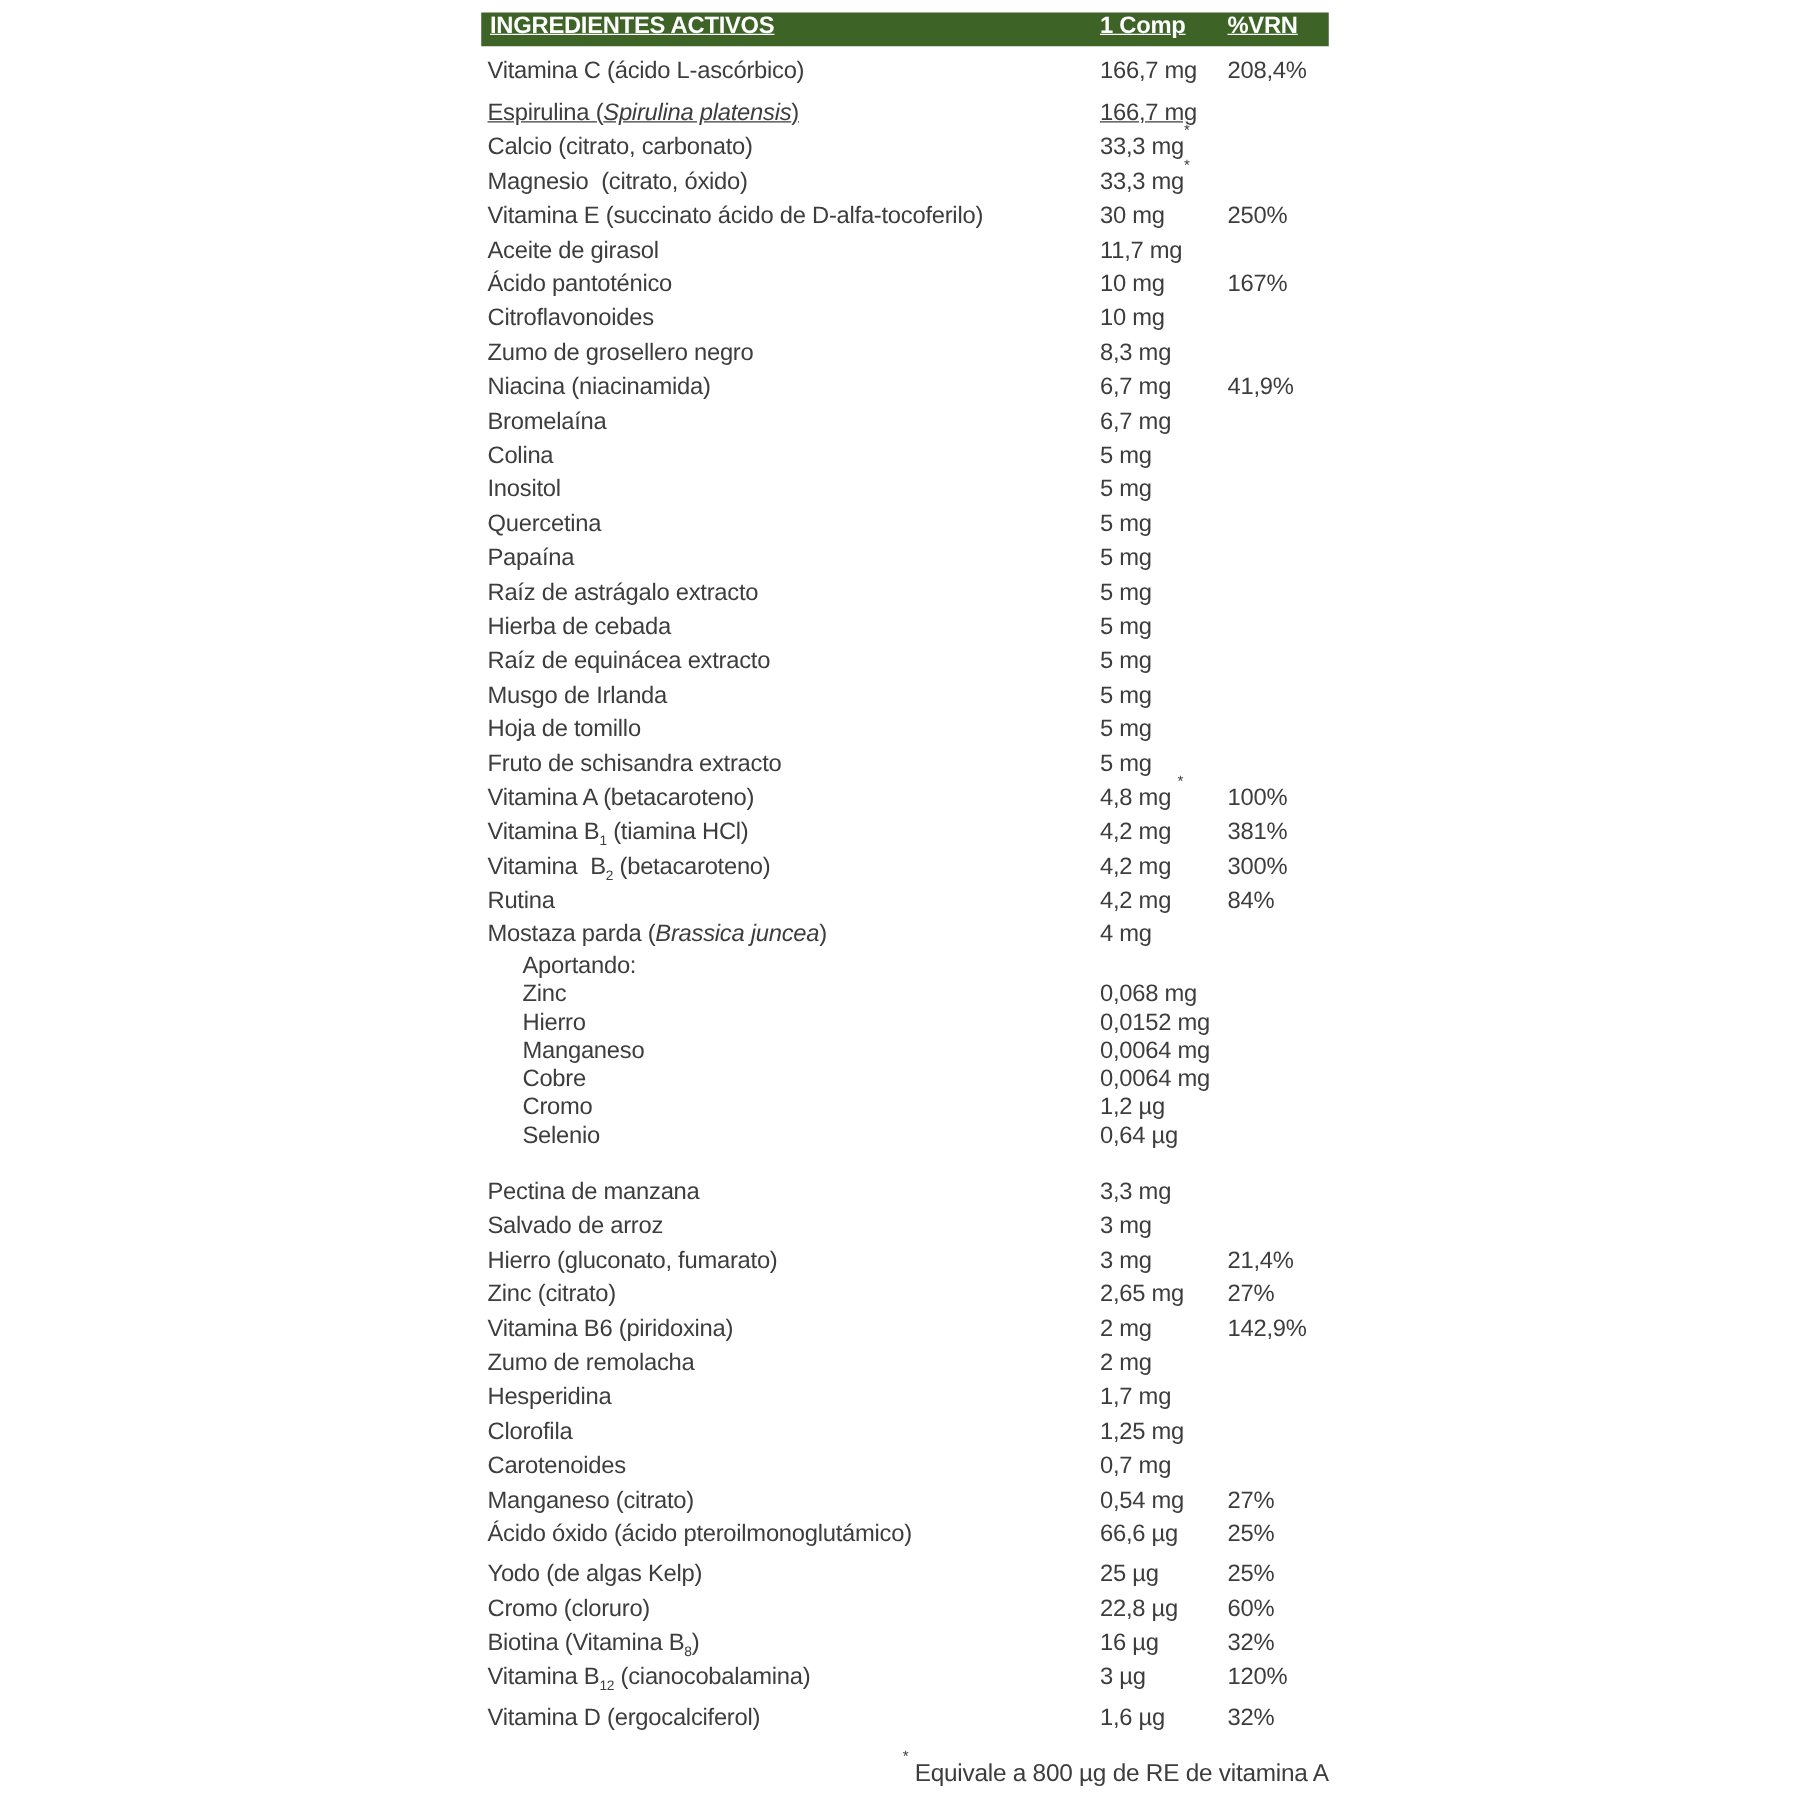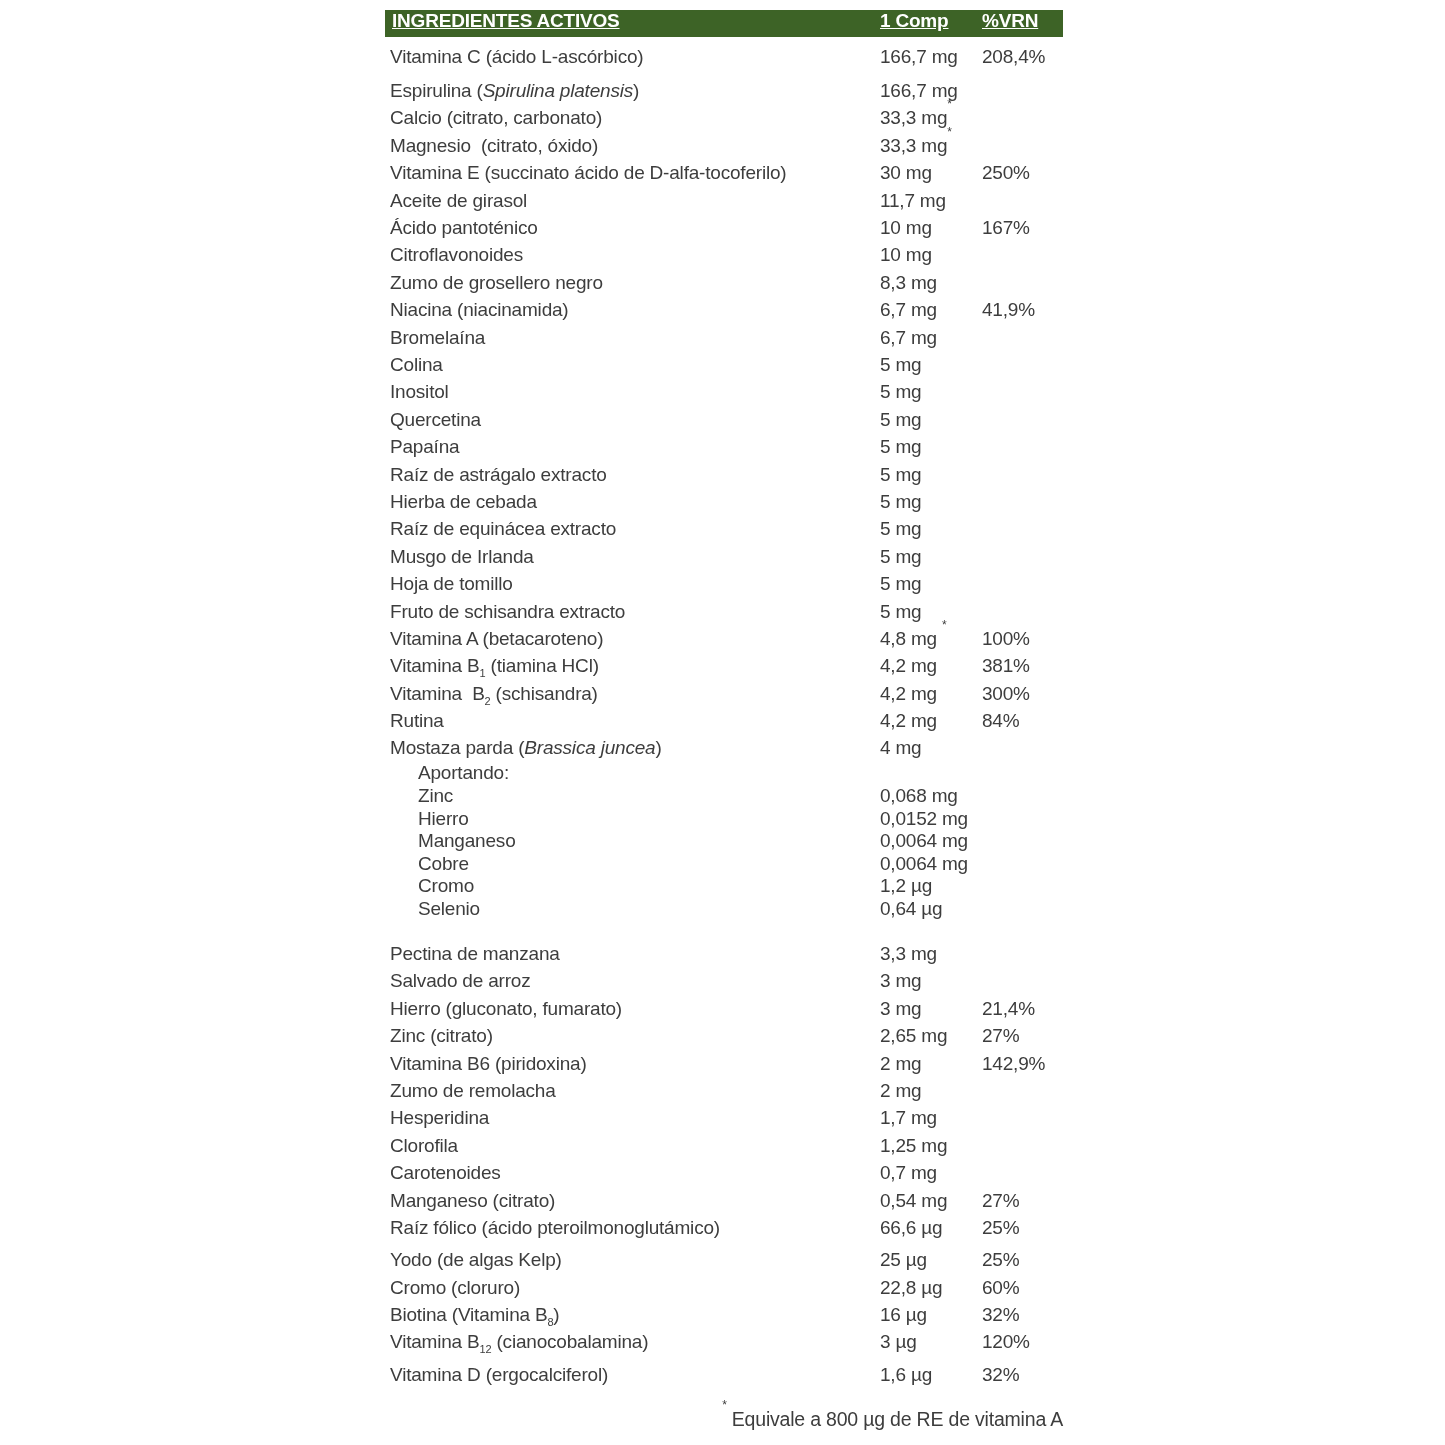--- a/index.html
+++ b/index.html
@@ -83,21 +83,21 @@
     <span class="h-name">INGREDIENTES ACTIVOS</span>
     <span class="h-amt">1 Comp</span>
     <span class="h-vrn">%VRN</span>
   </div>
   <div class="tbody">
       <div class="row">
         <span class="c-name"><span>Vitamina C (ácido L-ascórbico)</span></span>
         <span class="c-amount">166,7 mg</span>
         <span class="c-vrn">208,4%</span>
       </div>
-      <div class="row" style="margin-top: 7px;">
+      <div class="row" style="margin-top: 7px; text-decoration: underline;">
         <span class="c-name"><span>Espirulina (</span><em>Spirulina platensis</em><span>)</span></span>
         <span class="c-amount">166,7 mg</span>
         <span class="c-vrn"></span>
       </div>
       <div class="row">
         <span class="c-name"><span>Calcio (citrato, carbonato)</span></span>
         <span class="c-amount">33,3 mg<sup>*</sup></span>
         <span class="c-vrn"></span>
       </div>
       <div class="row">
@@ -194,21 +194,21 @@
         <span class="c-name"><span>Vitamina A (betacaroteno)</span></span>
         <span class="c-amount">4,8 mg <sup>*</sup></span>
         <span class="c-vrn">100%</span>
       </div>
       <div class="row">
         <span class="c-name"><span>Vitamina B</span><sub>1</sub><span> (tiamina HCl)</span></span>
         <span class="c-amount">4,2 mg</span>
         <span class="c-vrn">381%</span>
       </div>
       <div class="row">
-        <span class="c-name"><span>Vitamina  B</span><sub>2</sub><span> (schisandra)</span></span>
+        <span class="c-name"><span>Vitamina  B</span><sub>2</sub><span> (betacaroteno)</span></span>
         <span class="c-amount">4,2 mg</span>
         <span class="c-vrn">300%</span>
       </div>
       <div class="row">
         <span class="c-name"><span>Rutina</span></span>
         <span class="c-amount">4,2 mg</span>
         <span class="c-vrn">84%</span>
       </div>
       <div class="row">
         <span class="c-name"><span>Mostaza parda (</span><em>Brassica juncea</em><span>)</span></span>
@@ -294,21 +294,21 @@
         <span class="c-name"><span>Carotenoides</span></span>
         <span class="c-amount">0,7 mg</span>
         <span class="c-vrn"></span>
       </div>
       <div class="row">
         <span class="c-name"><span>Manganeso (citrato)</span></span>
         <span class="c-amount">0,54 mg</span>
         <span class="c-vrn">27%</span>
       </div>
       <div class="row">
-        <span class="c-name"><span>Raíz fólico (ácido pteroilmonoglutámico)</span></span>
+        <span class="c-name"><span>Ácido óxido (ácido pteroilmonoglutámico)</span></span>
         <span class="c-amount">66,6 µg</span>
         <span class="c-vrn">25%</span>
       </div>
       <div class="row" style="margin-top: 5px;">
         <span class="c-name"><span>Yodo (de algas Kelp)</span></span>
         <span class="c-amount">25 µg</span>
         <span class="c-vrn">25%</span>
       </div>
       <div class="row">
         <span class="c-name"><span>Cromo (cloruro)</span></span>

